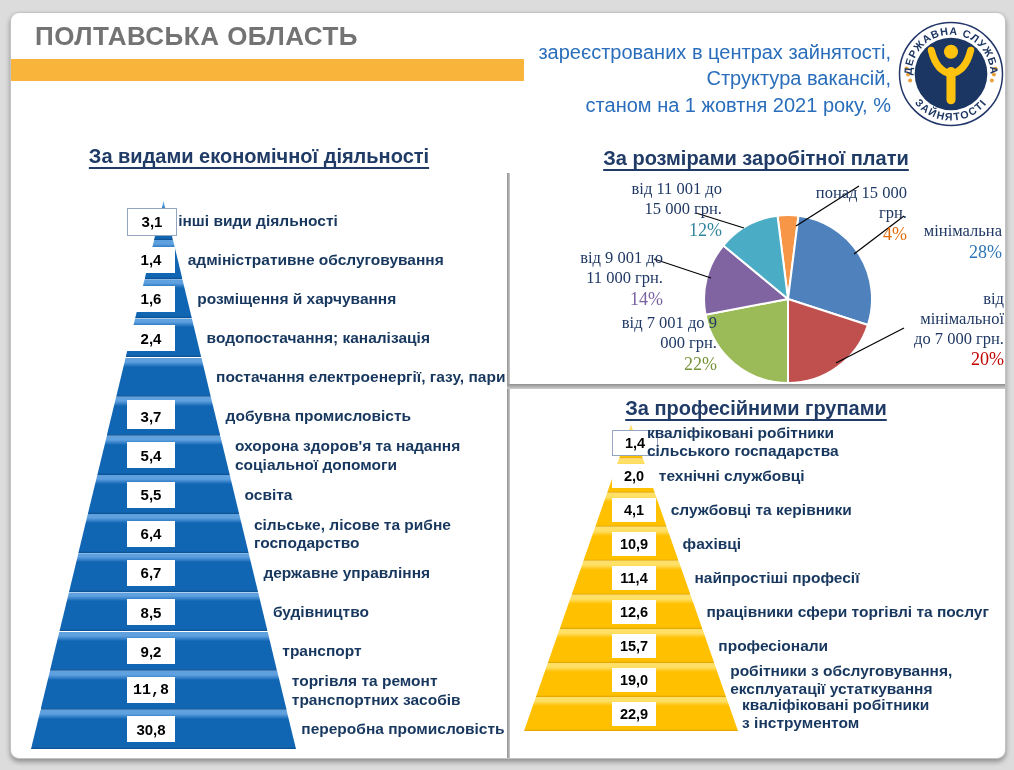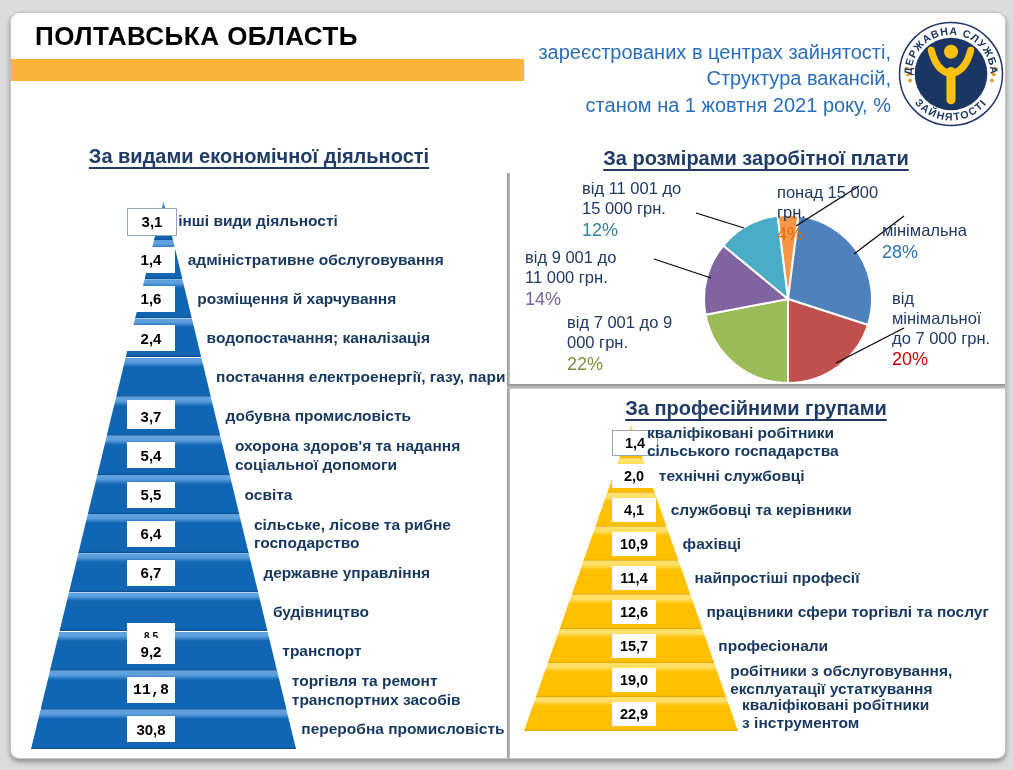--- a/index.html
+++ b/index.html
@@ -1,36 +1,36 @@
 <!DOCTYPE html>
 <html><head>
 <meta charset="utf-8">
 <style>
   html,body{margin:0;padding:0;width:1014px;height:770px;background:#DCDCDC;font-family:"Liberation Sans",sans-serif;}
   #card{position:absolute;left:10px;top:12px;width:994px;height:745px;background:#fff;border:1px solid #C2C2C2;border-radius:9px;box-shadow:0 3px 5px rgba(0,0,0,.35);overflow:hidden;}
-  #region-title{position:absolute;left:24px;top:8px;font-size:26px;font-weight:bold;color:#000000;letter-spacing:.5px;}
+  #region-title{position:absolute;left:24px;top:8px;font-size:26px;font-weight:bold;color:#737373;letter-spacing:.5px;}
   #accent-bar{position:absolute;left:0;top:46px;width:513px;height:22px;background:#F9B53B;}
   #subtitle{position:absolute;top:26px;right:114px;width:400px;text-align:right;font-size:20px;line-height:1.32;color:#2A6EBB;}
   #logo{position:absolute;left:887px;top:8px;}
   .vdivider{position:absolute;left:496px;top:160px;width:3px;height:585px;background:linear-gradient(to right,#8F8F8F,#C9C9C9);}
   .hdivider{position:absolute;left:496px;top:371px;width:498px;height:5px;background:linear-gradient(to bottom,#8F8F8F,#CFCFCF);}
   .panel{position:absolute;}
   #panel-econ{left:0;top:130px;width:496px;height:615px;}
   #panel-salary{left:496px;top:130px;width:498px;height:241px;}
   #panel-prof{left:496px;top:376px;width:498px;height:369px;}
   .sec-title{position:absolute;left:0;right:0;top:2px;margin:0;text-align:center;font-size:20px;font-weight:bold;color:#1F3B66;text-decoration:underline;text-decoration-thickness:2px;text-underline-offset:4px;}
   #panel-salary .sec-title{top:4px;}
   #panel-prof .sec-title{top:8px;}
   .pyramid{position:absolute;inset:0;}
   .pseg{position:absolute;}
   .vbox{position:absolute;background:#fff;color:#000;font-weight:bold;display:flex;align-items:center;justify-content:center;z-index:3;}
   .vbox.first{border:1px solid #93A5C1;}
   .cat-label{position:absolute;transform:translateY(-50%);color:#17375E;font-weight:bold;font-size:15.5px;line-height:1.18;white-space:pre-line;z-index:3;}
   #pie-svg{position:absolute;left:0;top:0;}
-  .pie-label{position:absolute;text-align:left;font-family:Liberation Sans, sans-serif;color:#1F3864;z-index:4;}
+  .pie-label{position:absolute;text-align:right;font-family:Liberation Serif, serif;color:#1F3864;z-index:4;}
   .pl-text{font-size:16.5px;line-height:1.2;white-space:pre-line;}
   .pl-pct{font-size:18px;margin-top:1px;}
 </style>
 </head>
 <body>
 
 <div id="card">
 
   <div id="region-title">ПОЛТАВСЬКА ОБЛАСТЬ</div>
   <div id="accent-bar"></div>
@@ -101,21 +101,21 @@
         <div class="vbox" style="left: 116px; top: 338.6px; width: 48px; height: 26px; font-size: 15px;">5,5</div>
         <div class="cat-label" style="left: 233.5px; top: 351.6px; width: 320px;">освіта</div>
         <div class="pseg" style="left: 67.3px; top: 371.1px; width: 170.4px; height: 39.1px; background: linear-gradient(rgb(95, 160, 223) 0px, rgb(95, 160, 223) 4px, rgb(17, 102, 180) 9px, rgb(17, 102, 180) calc(100% - 2px), rgb(11, 76, 140) 100%); clip-path: polygon(9.5px 0px, 160.9px 0px, 170.4px 39.1px, 0px 39.1px);"></div>
         <div class="vbox" style="left: 116px; top: 377.7px; width: 48px; height: 26px; font-size: 15px;">6,4</div>
         <div class="cat-label" style="left: 242.9px; top: 390.7px; width: 320px;">сільське, лісове та рибне
 господарство</div>
         <div class="pseg" style="left: 57.9px; top: 410.3px; width: 189.3px; height: 39.1px; background: linear-gradient(rgb(95, 160, 223) 0px, rgb(95, 160, 223) 4px, rgb(17, 102, 180) 9px, rgb(17, 102, 180) calc(100% - 2px), rgb(11, 76, 140) 100%); clip-path: polygon(9.5px 0px, 179.8px 0px, 189.3px 39.1px, 0px 39.1px);"></div>
         <div class="vbox" style="left: 116px; top: 416.9px; width: 48px; height: 26px; font-size: 15px;">6,7</div>
         <div class="cat-label" style="left: 252.4px; top: 429.9px; width: 320px;">державне управління</div>
         <div class="pseg" style="left: 48.4px; top: 449.4px; width: 208.2px; height: 39.1px; background: linear-gradient(rgb(95, 160, 223) 0px, rgb(95, 160, 223) 4px, rgb(17, 102, 180) 9px, rgb(17, 102, 180) calc(100% - 2px), rgb(11, 76, 140) 100%); clip-path: polygon(9.5px 0px, 198.8px 0px, 208.2px 39.1px, 0px 39.1px);"></div>
-        <div class="vbox" style="left: 116px; top: 456px; width: 48px; height: 26px; font-size: 10px; margin-top: 24px;">8,5</div>
+        <div class="vbox" style="left: 116px; top: 456px; width: 48px; height: 26px; font-size: 15px;">8,5</div>
         <div class="cat-label" style="left: 261.9px; top: 469px; width: 320px;">будівництво</div>
         <div class="pseg" style="left: 38.9px; top: 488.6px; width: 227.1px; height: 39.1px; background: linear-gradient(rgb(95, 160, 223) 0px, rgb(95, 160, 223) 4px, rgb(17, 102, 180) 9px, rgb(17, 102, 180) calc(100% - 2px), rgb(11, 76, 140) 100%); clip-path: polygon(9.5px 0px, 217.7px 0px, 227.1px 39.1px, 0px 39.1px);"></div>
         <div class="vbox" style="left: 116px; top: 495.1px; width: 48px; height: 26px; font-size: 15px;">9,2</div>
         <div class="cat-label" style="left: 271.3px; top: 508.1px; width: 320px;">транспорт</div>
         <div class="pseg" style="left: 29.5px; top: 527.7px; width: 246.1px; height: 39.1px; background: linear-gradient(rgb(95, 160, 223) 0px, rgb(95, 160, 223) 4px, rgb(17, 102, 180) 9px, rgb(17, 102, 180) calc(100% - 2px), rgb(11, 76, 140) 100%); clip-path: polygon(9.5px 0px, 236.6px 0px, 246.1px 39.1px, 0px 39.1px);"></div>
         <div class="vbox" style="left: 116px; top: 534.3px; width: 48px; height: 26px; font-size: 15px; font-family: Liberation Mono, monospace;">11,8</div>
         <div class="cat-label" style="left: 280.8px; top: 547.3px; width: 320px;">торгівля та ремонт
 транспортних засобів</div>
         <div class="pseg" style="left: 20px; top: 566.9px; width: 265px; height: 39.1px; background: linear-gradient(rgb(95, 160, 223) 0px, rgb(95, 160, 223) 4px, rgb(17, 102, 180) 9px, rgb(17, 102, 180) calc(100% - 2px), rgb(11, 76, 140) 100%); clip-path: polygon(9.5px 0px, 255.5px 0px, 265px 39.1px, 0px 39.1px);"></div>
         <div class="vbox" style="left: 116px; top: 573.4px; width: 48px; height: 26px; font-size: 15px;">30,8</div>

